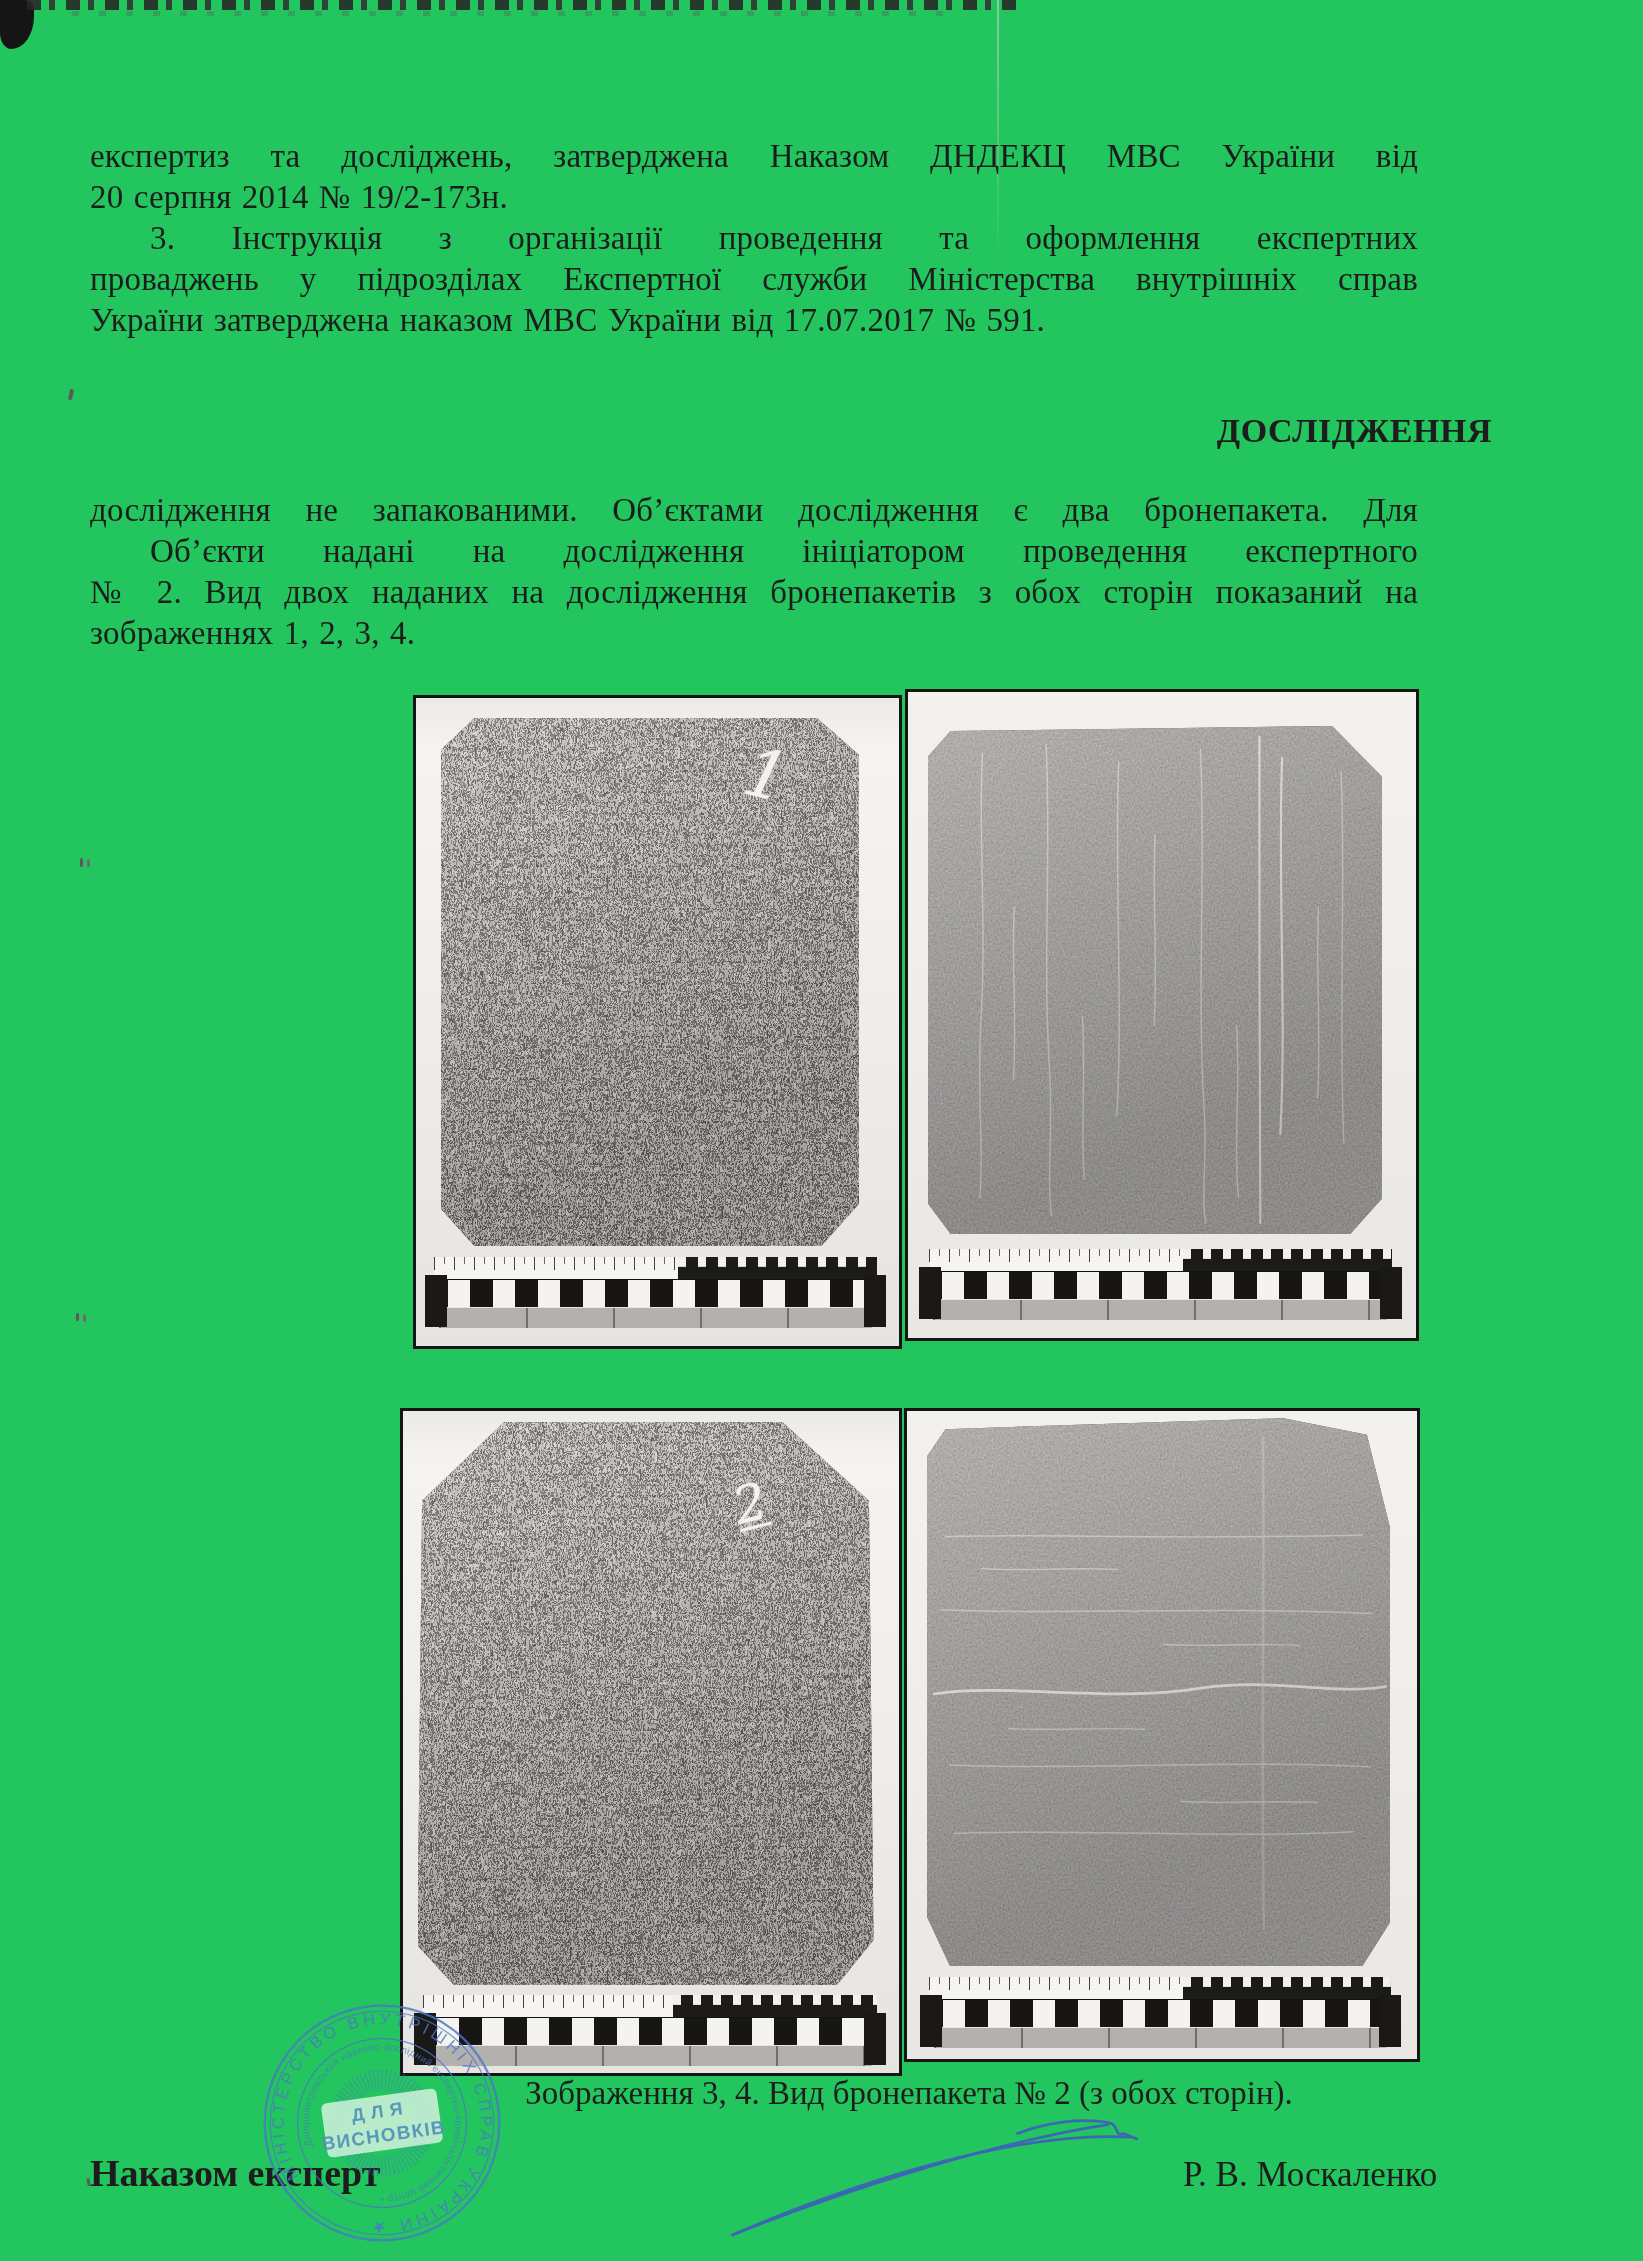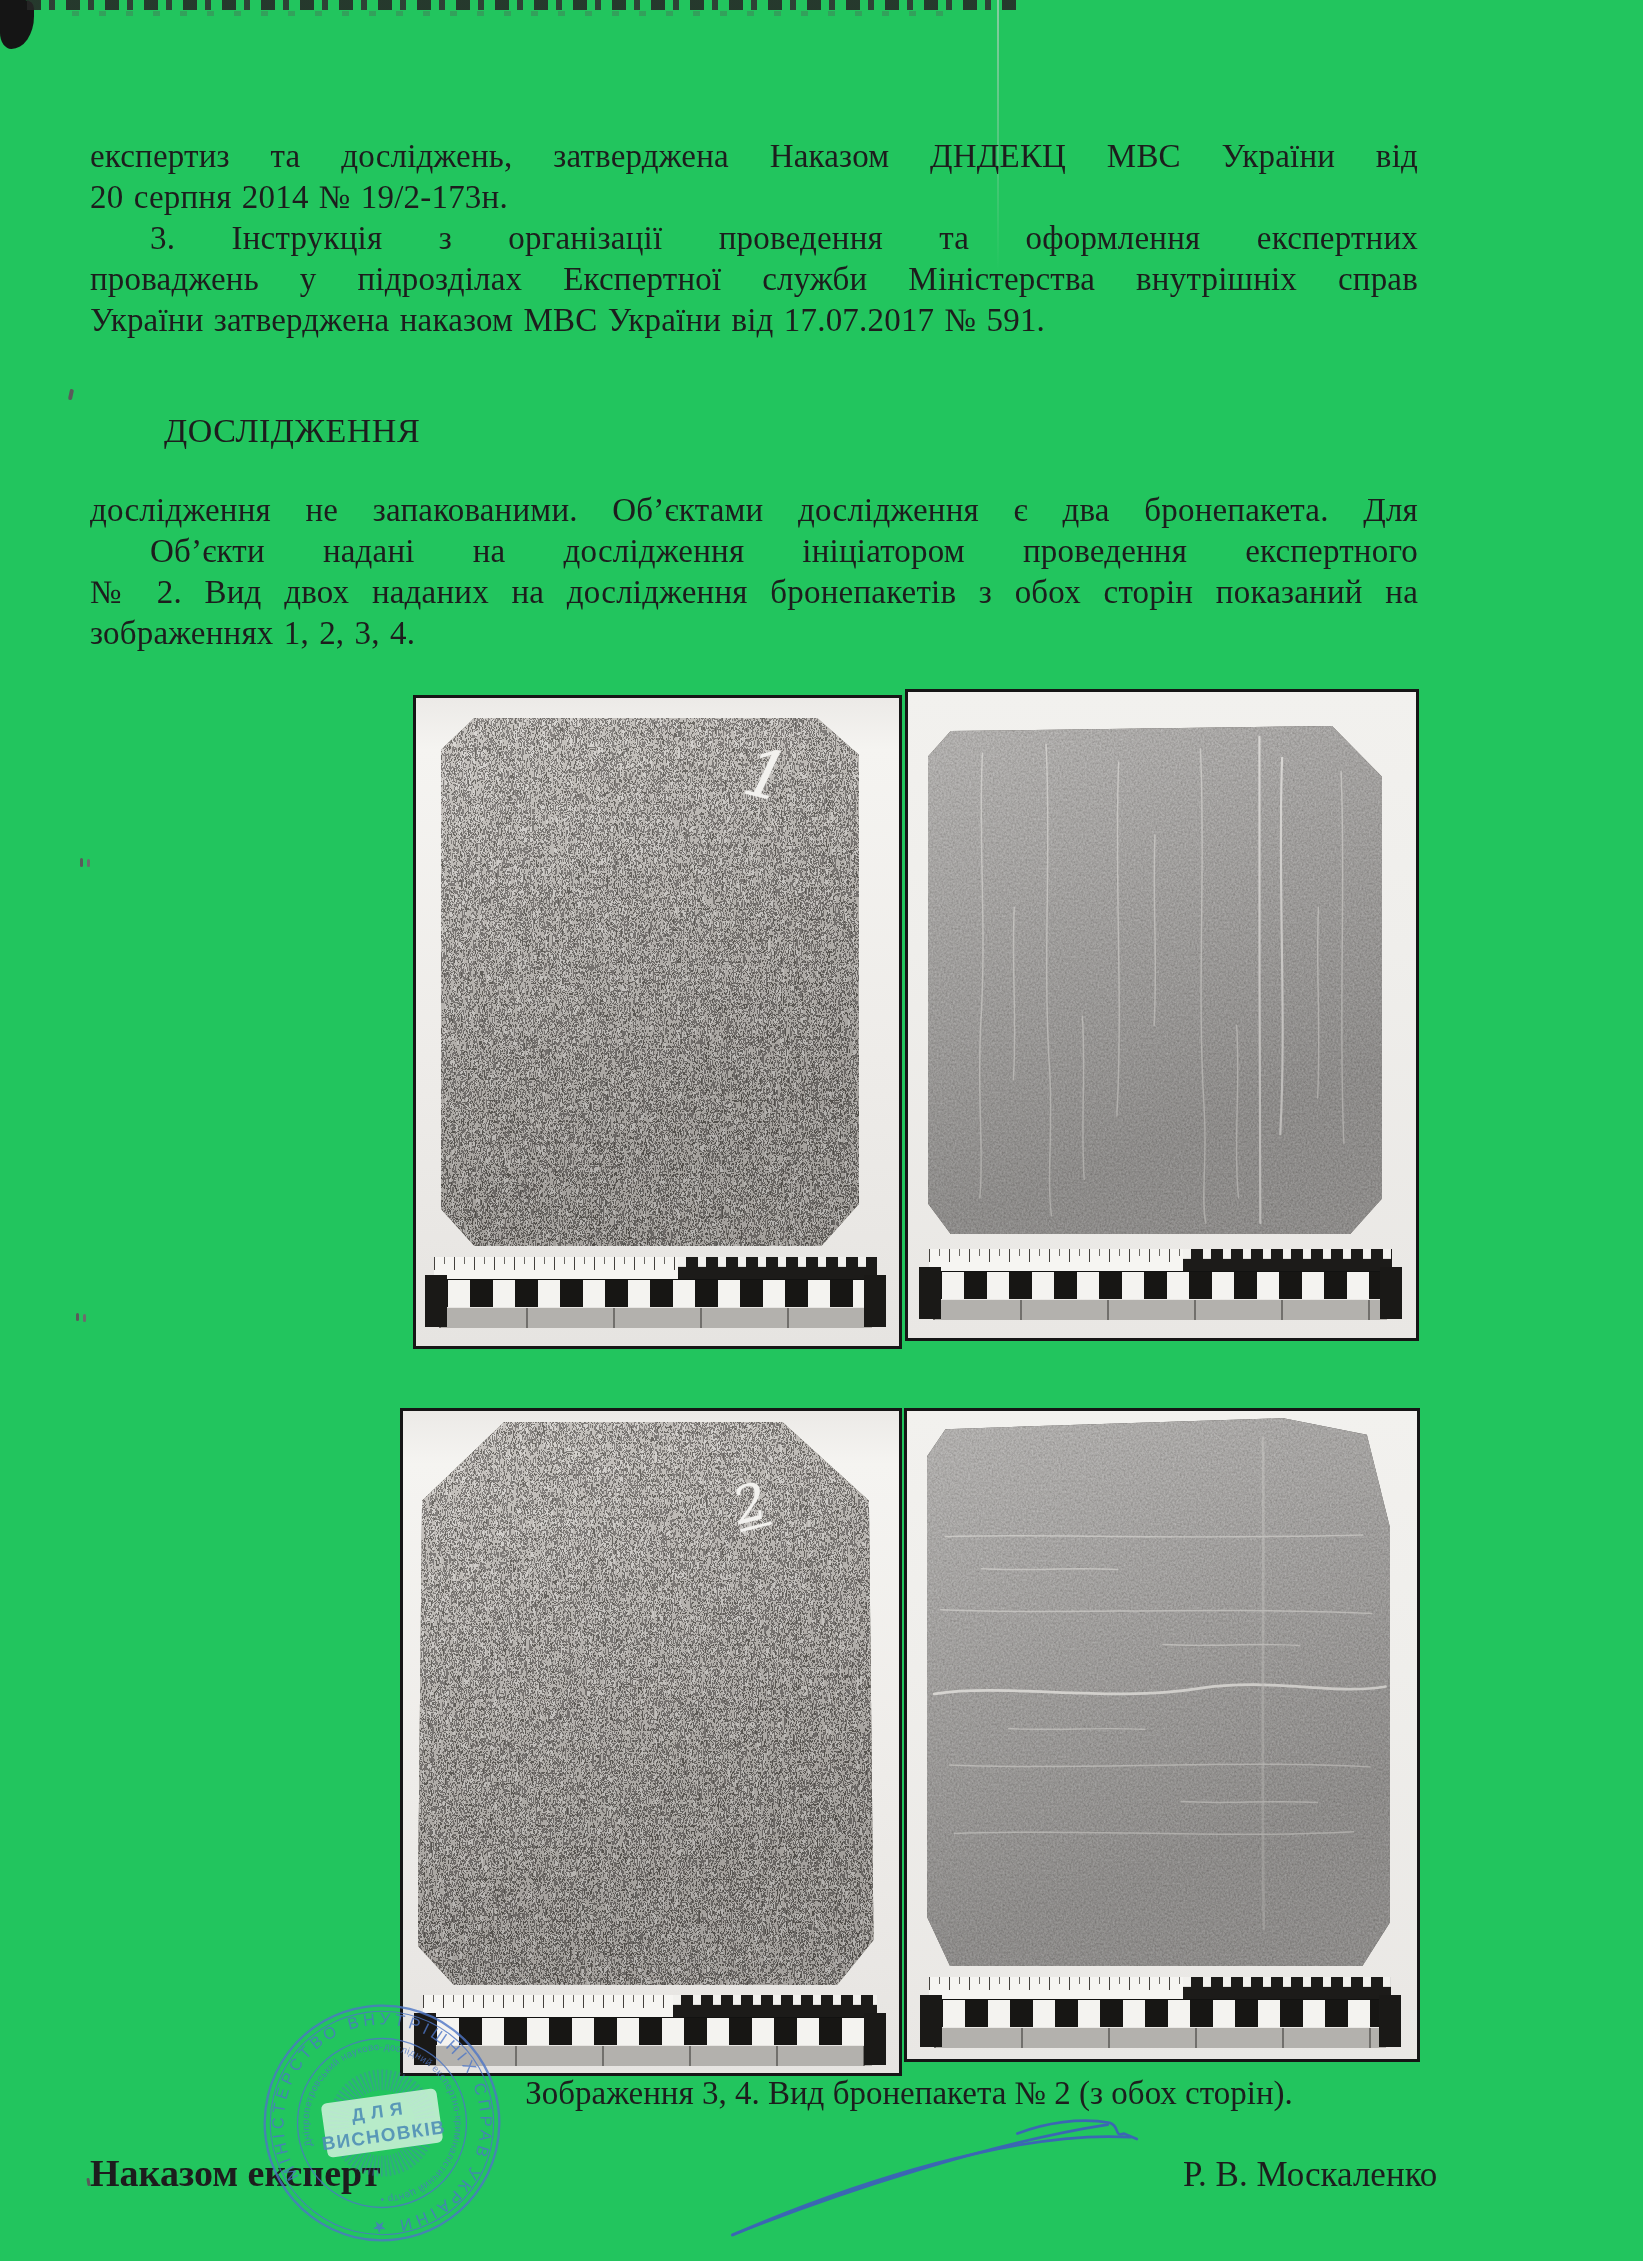--- a/index.html
+++ b/index.html
@@ -17,22 +17,22 @@
     background:linear-gradient(#cfcfcf,transparent);}
   .speck{position:absolute;background:#5a5a5a;border-radius:1.8px;}
   .speck.q::after{content:"";position:absolute;left:7.2px;top:0.9px;width:2.7px;height:8.1px;background:#6c6c6c;border-radius:1.8px;}
 
   
   .tblock{position:absolute;left:90px;width:1328px;}
   .docline{height:41px;line-height:41px;font-size:33px;letter-spacing:0.2px;word-spacing:1.8px;white-space:normal;}
   .j{text-align:justify;text-align-last:justify;}
   .l{text-align:left;}
   .ind{padding-left:60px;}
-  .heading{position:absolute;left:164px;top:412px;width:1328px;text-align:left;
-           font-weight:400;font-size:34px;letter-spacing:0.5px;}
+  .heading{position:absolute;left:164px;top:412px;width:1328px;text-align:right;
+           font-weight:700;font-size:34px;letter-spacing:0.5px;}
   .caption{position:absolute;left:398px;width:1022px;text-align:center;font-size:33px;z-index:2;}
   .cap1{top:1350px;} .cap2{top:2075px;}
   .footer-role{position:absolute;left:90px;top:2151px;font-size:38px;font-weight:700;z-index:2;}
   .footer-name{position:absolute;left:1183px;top:2155px;font-size:35px;font-weight:400;}
 
   
   .photo{position:absolute;border:3.6px solid #161616;
     background:linear-gradient(180deg,#eceae7 0%,#f5f4f1 8%,#eeece9 55%,#e6e4e1 100%);}
   .photo.light{background:linear-gradient(180deg,#f2f1ee 0%,#efeeeb 40%,#e9e7e4 100%);}
   .plate{position:absolute;overflow:hidden;}

